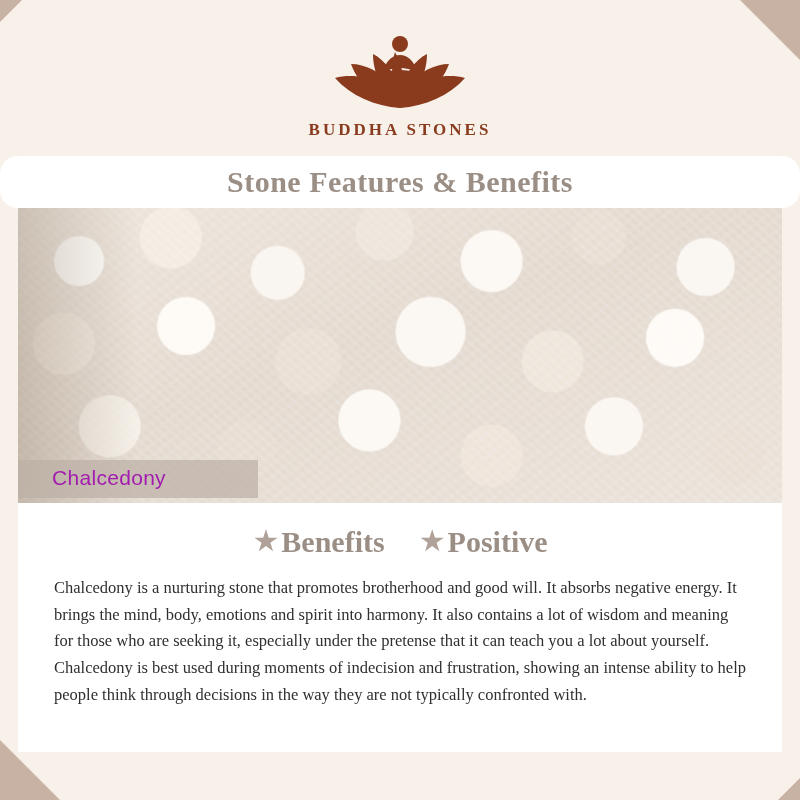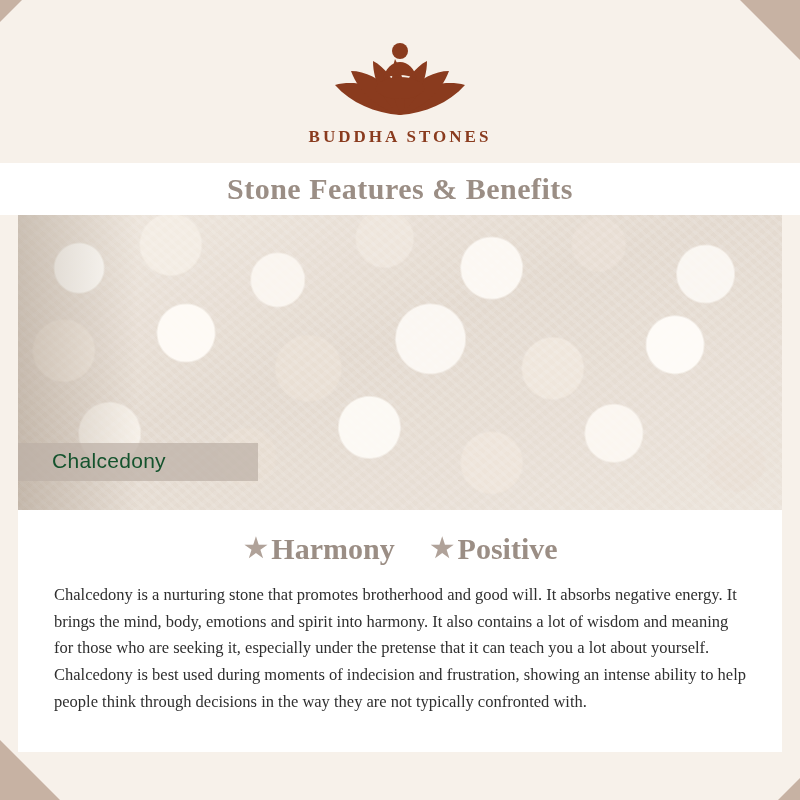--- a/index.html
+++ b/index.html
@@ -44,21 +44,21 @@
   .corner-br {
     bottom: 0; right: 0;
     border-bottom: 22px solid #c7b2a3;
     border-left: 22px solid transparent;
   }
 
   
   .brand {
     position: relative;
     z-index: 3;
-    padding-top: 29px;
+    padding-top: 22px;
     text-align: center;
   }
   .lotus-logo {
     display: block;
     margin: 0 auto;
   }
   .brand-name {
     margin-top: 6px;
     font-size: 17px;
     letter-spacing: 3px;
@@ -70,20 +70,21 @@
   
   .title-band {
     position: relative;
     z-index: 3;
     margin-top: 16px;
     height: 52px;
     background: #ffffff;
     display: flex;
     align-items: center;
     justify-content: center;
+    border-radius: 18px;
   }
   .title-band .title-text {
     font-family: "Liberation Serif", serif;
     font-weight: bold;
     font-size: 30px;
     color: #9b8e85;
     letter-spacing: 0.5px;
   }
 
   
@@ -132,25 +133,25 @@
     mix-blend-mode: overlay;
   }
   .photo-dark-left {
     position: absolute;
     left: 0; top: 0; bottom: 0; width: 120px;
     background: linear-gradient(90deg, rgba(120,100,80,0.30), rgba(120,100,80,0));
   }
   .caption {
     position: absolute;
     left: 0;
-    bottom: 29px;
+    bottom: 5px;
     min-width: 240px;
     padding: 6px 34px 8px 34px;
     background: rgba(188,176,166,0.72);
-    color: #14532d;
+    color: #a21caf;
     font-size: 21px;
     letter-spacing: 0.3px;
   }
 
   
   .benefits {
     position: relative;
     z-index: 3;
     background: #ffffff;
     margin: 0 18px;
@@ -241,21 +242,21 @@
     <div class="photo-dark-left"></div>
     <div class="caption">Chalcedony</div>
   </div>
 
   <div class="white-bottom"></div>
 
   <div class="benefits">
     <div class="benefit-row">
       <div class="benefit">
         <span class="star">★</span>
-        <span class="benefit-label">Harmony</span>
+        <span class="benefit-label">Benefits</span>
       </div>
       <div class="benefit">
         <span class="star">★</span>
         <span class="benefit-label">Positive</span>
       </div>
     </div>
     <p class="body-text">Chalcedony is a nurturing stone that promotes brotherhood and good will. It absorbs negative energy. It brings the mind, body, emotions and spirit into harmony.  It also contains a lot of wisdom and meaning for those who are seeking it, especially under the pretense that it can teach you a lot about yourself. Chalcedony is best used during moments of indecision and frustration, showing an intense ability to help people think through decisions in the way they are not typically confronted with.</p>
   </div>
 
 </div>

